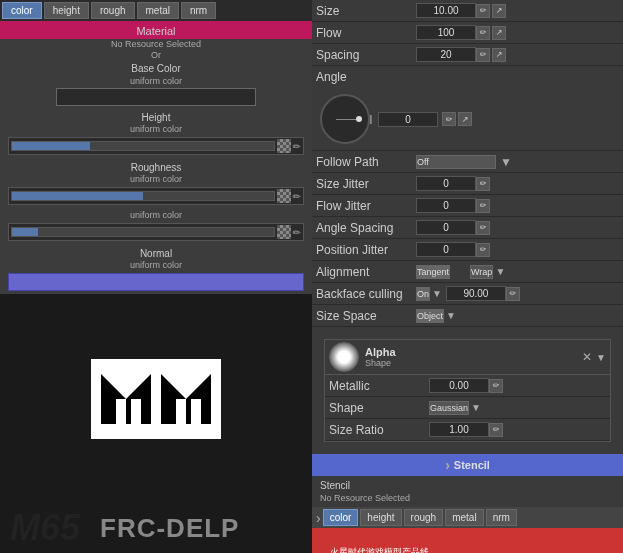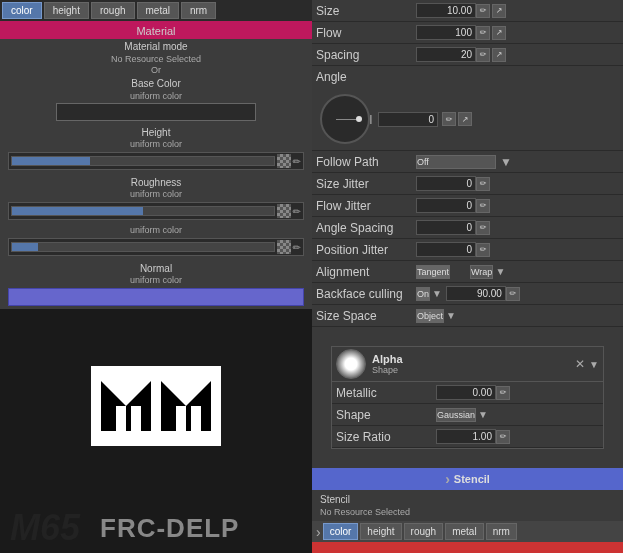--- a/index.html
+++ b/index.html
@@ -215,21 +215,21 @@
       flex-shrink: 0;
     }
 
     .right-input {
       background: #2a2a2a;
       border: 1px solid #555;
       color: #ddd;
       font-size: 10px;
       padding: 1px 3px;
       width: 60px;
-      text-align: right;
+      text-align: center;
     }
 
     .right-dropdown {
       background: #2a2a2a;
       border: 1px solid #555;
       color: #ddd;
       font-size: 10px;
       padding: 1px 3px;
     }
 
@@ -281,21 +281,21 @@
       height: 1px;
       background: #888;
       position: absolute;
       right: 12px;
       top: 50%;
     }
 
     .alpha-section {
       background: #3a3a3a;
       border: 1px solid #555;
-      margin: 19px;
+      margin: 12px;
     }
 
     .alpha-header {
       display: flex;
       align-items: center;
       background: #3a3a3a;
       padding: 2px 4px;
       border-bottom: 1px solid #555;
     }
 
@@ -431,21 +431,20 @@
   <div class="tab-bar">
     <div class="tab active">color</div>
     <div class="tab">height</div>
     <div class="tab">rough</div>
     <div class="tab">metal</div>
     <div class="tab">nrm</div>
   </div>
 
   <div class="material-title">Material</div>
 
-  <div class="section-label">Material mode</div>
   <div class="sub-label">No Resource Selected</div>
   <div class="or-text">Or</div>
 
   <div class="section-label">Base Color</div>
   <div class="sub-label">uniform color</div>
   <div class="color-swatch-row">
     <div class="color-swatch"></div>
   </div>
 
   <div class="prop-section">

